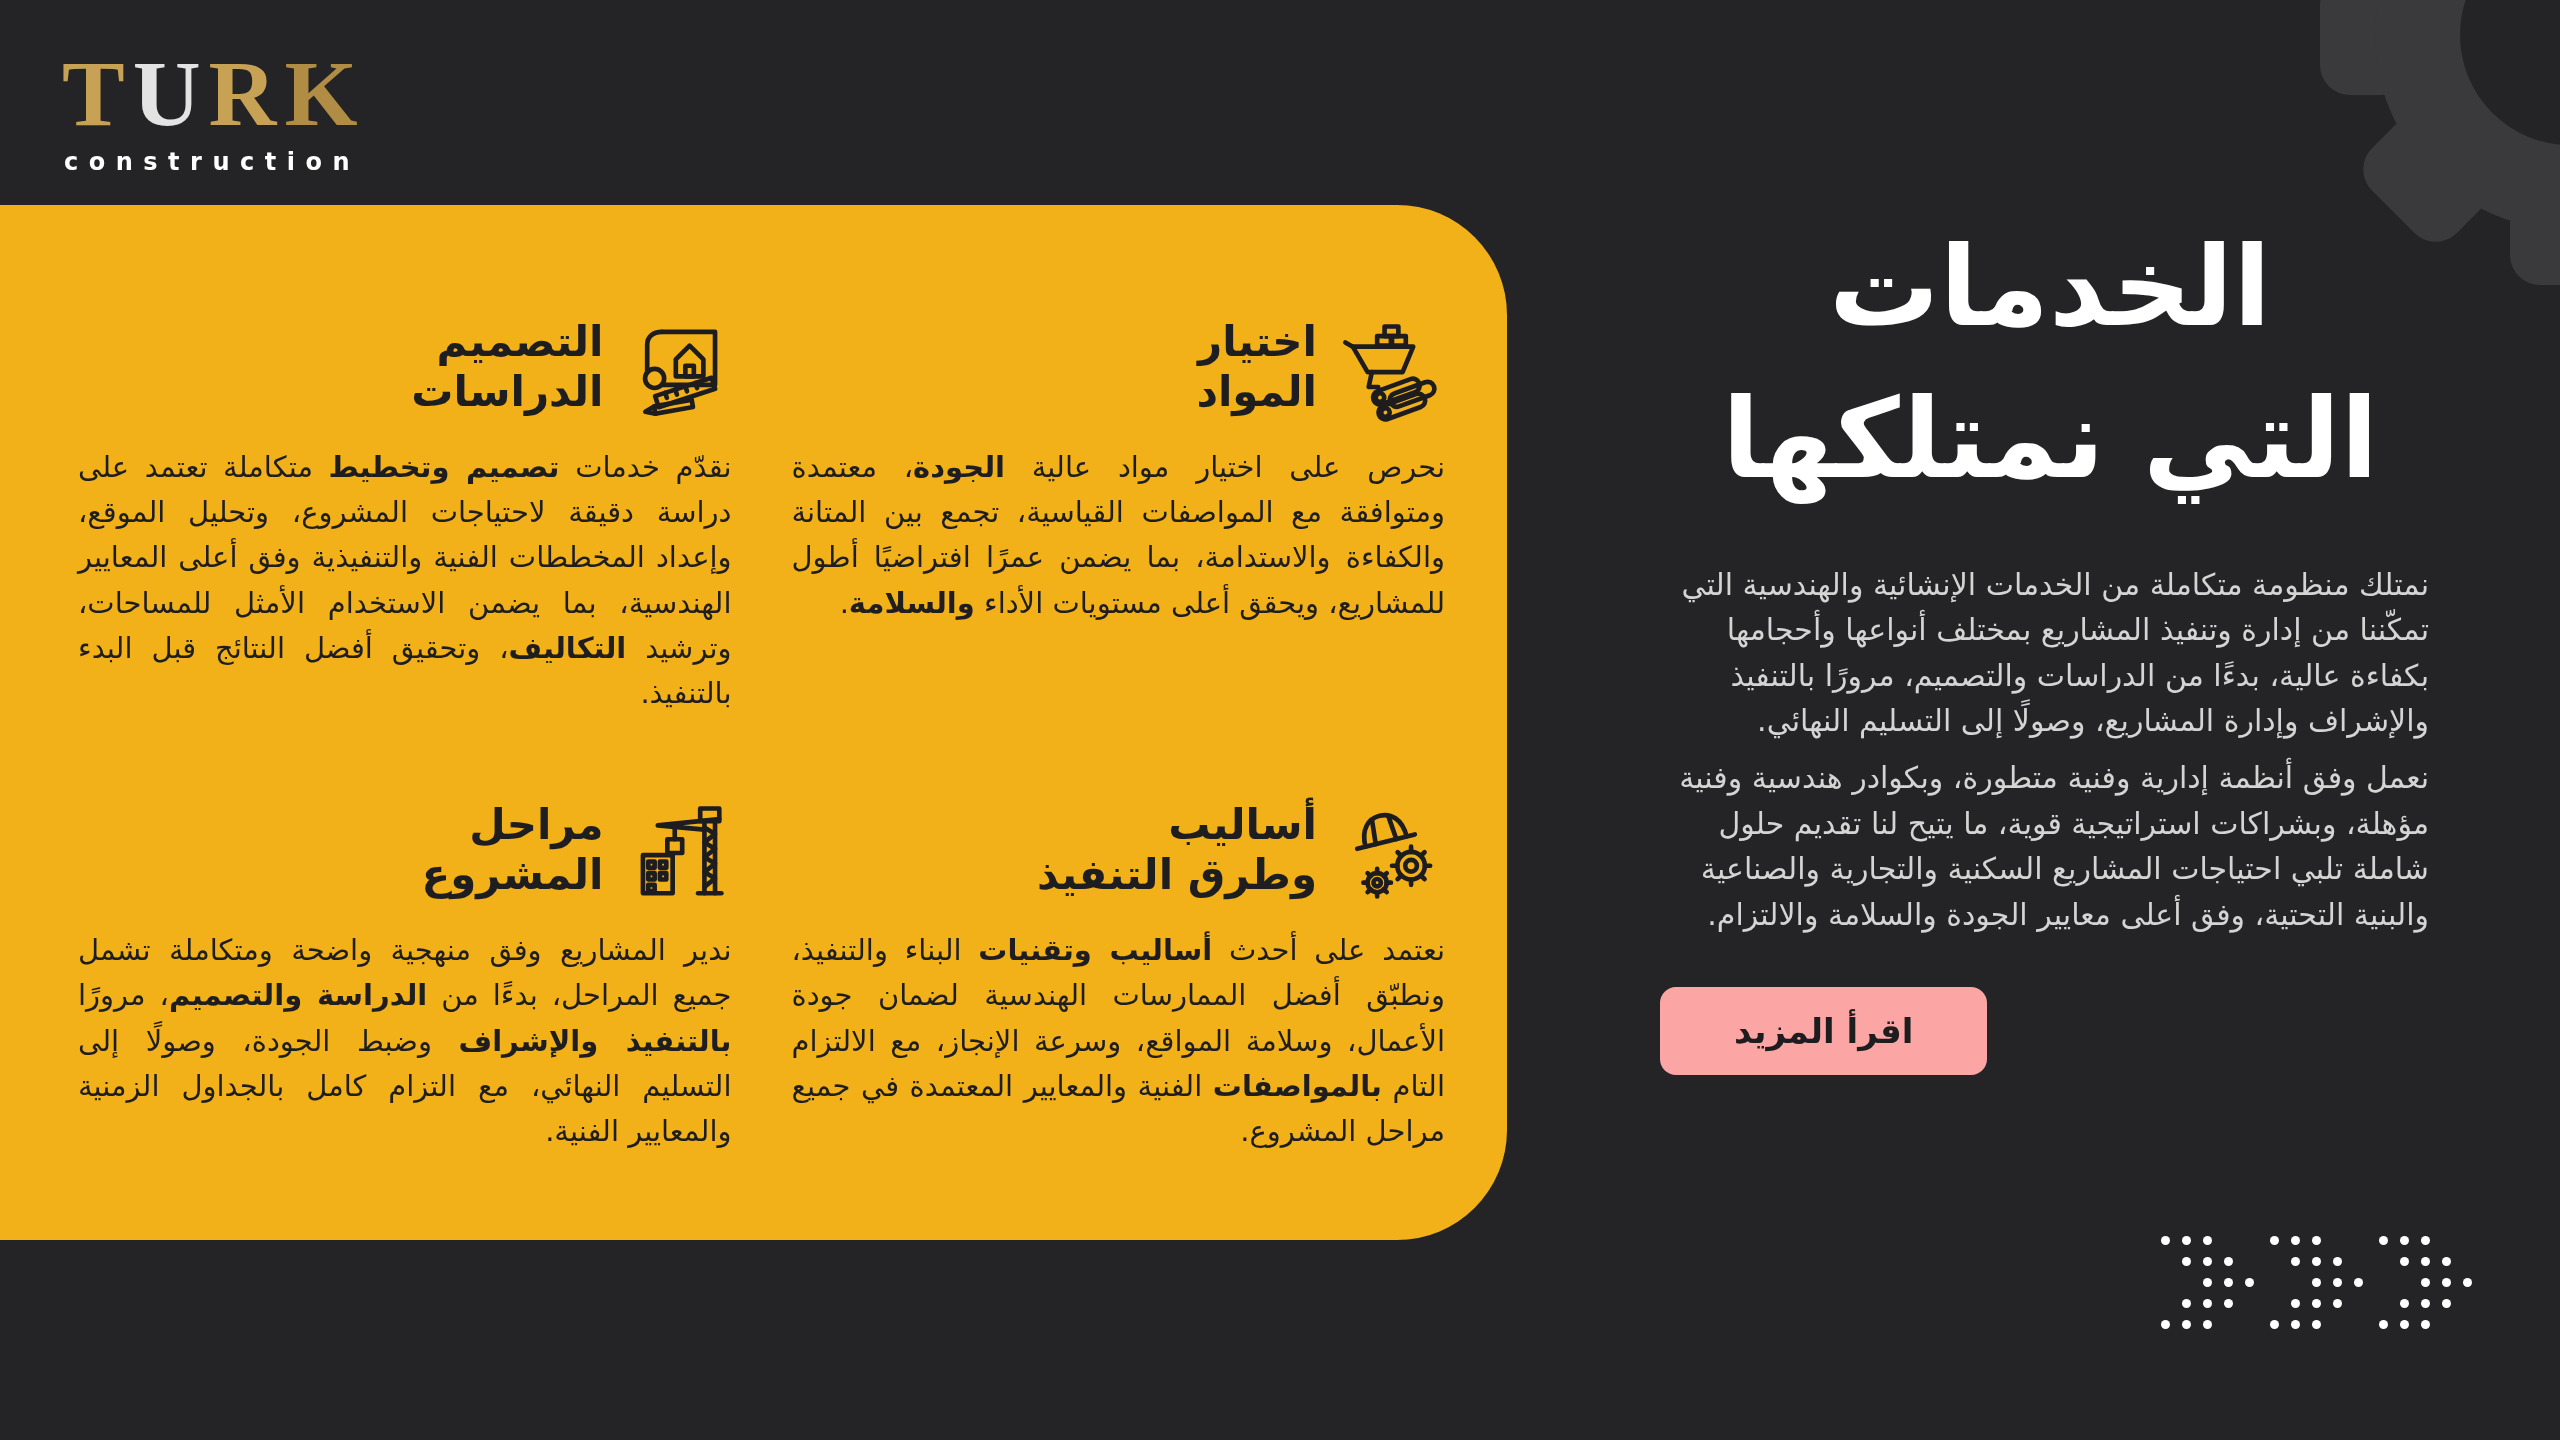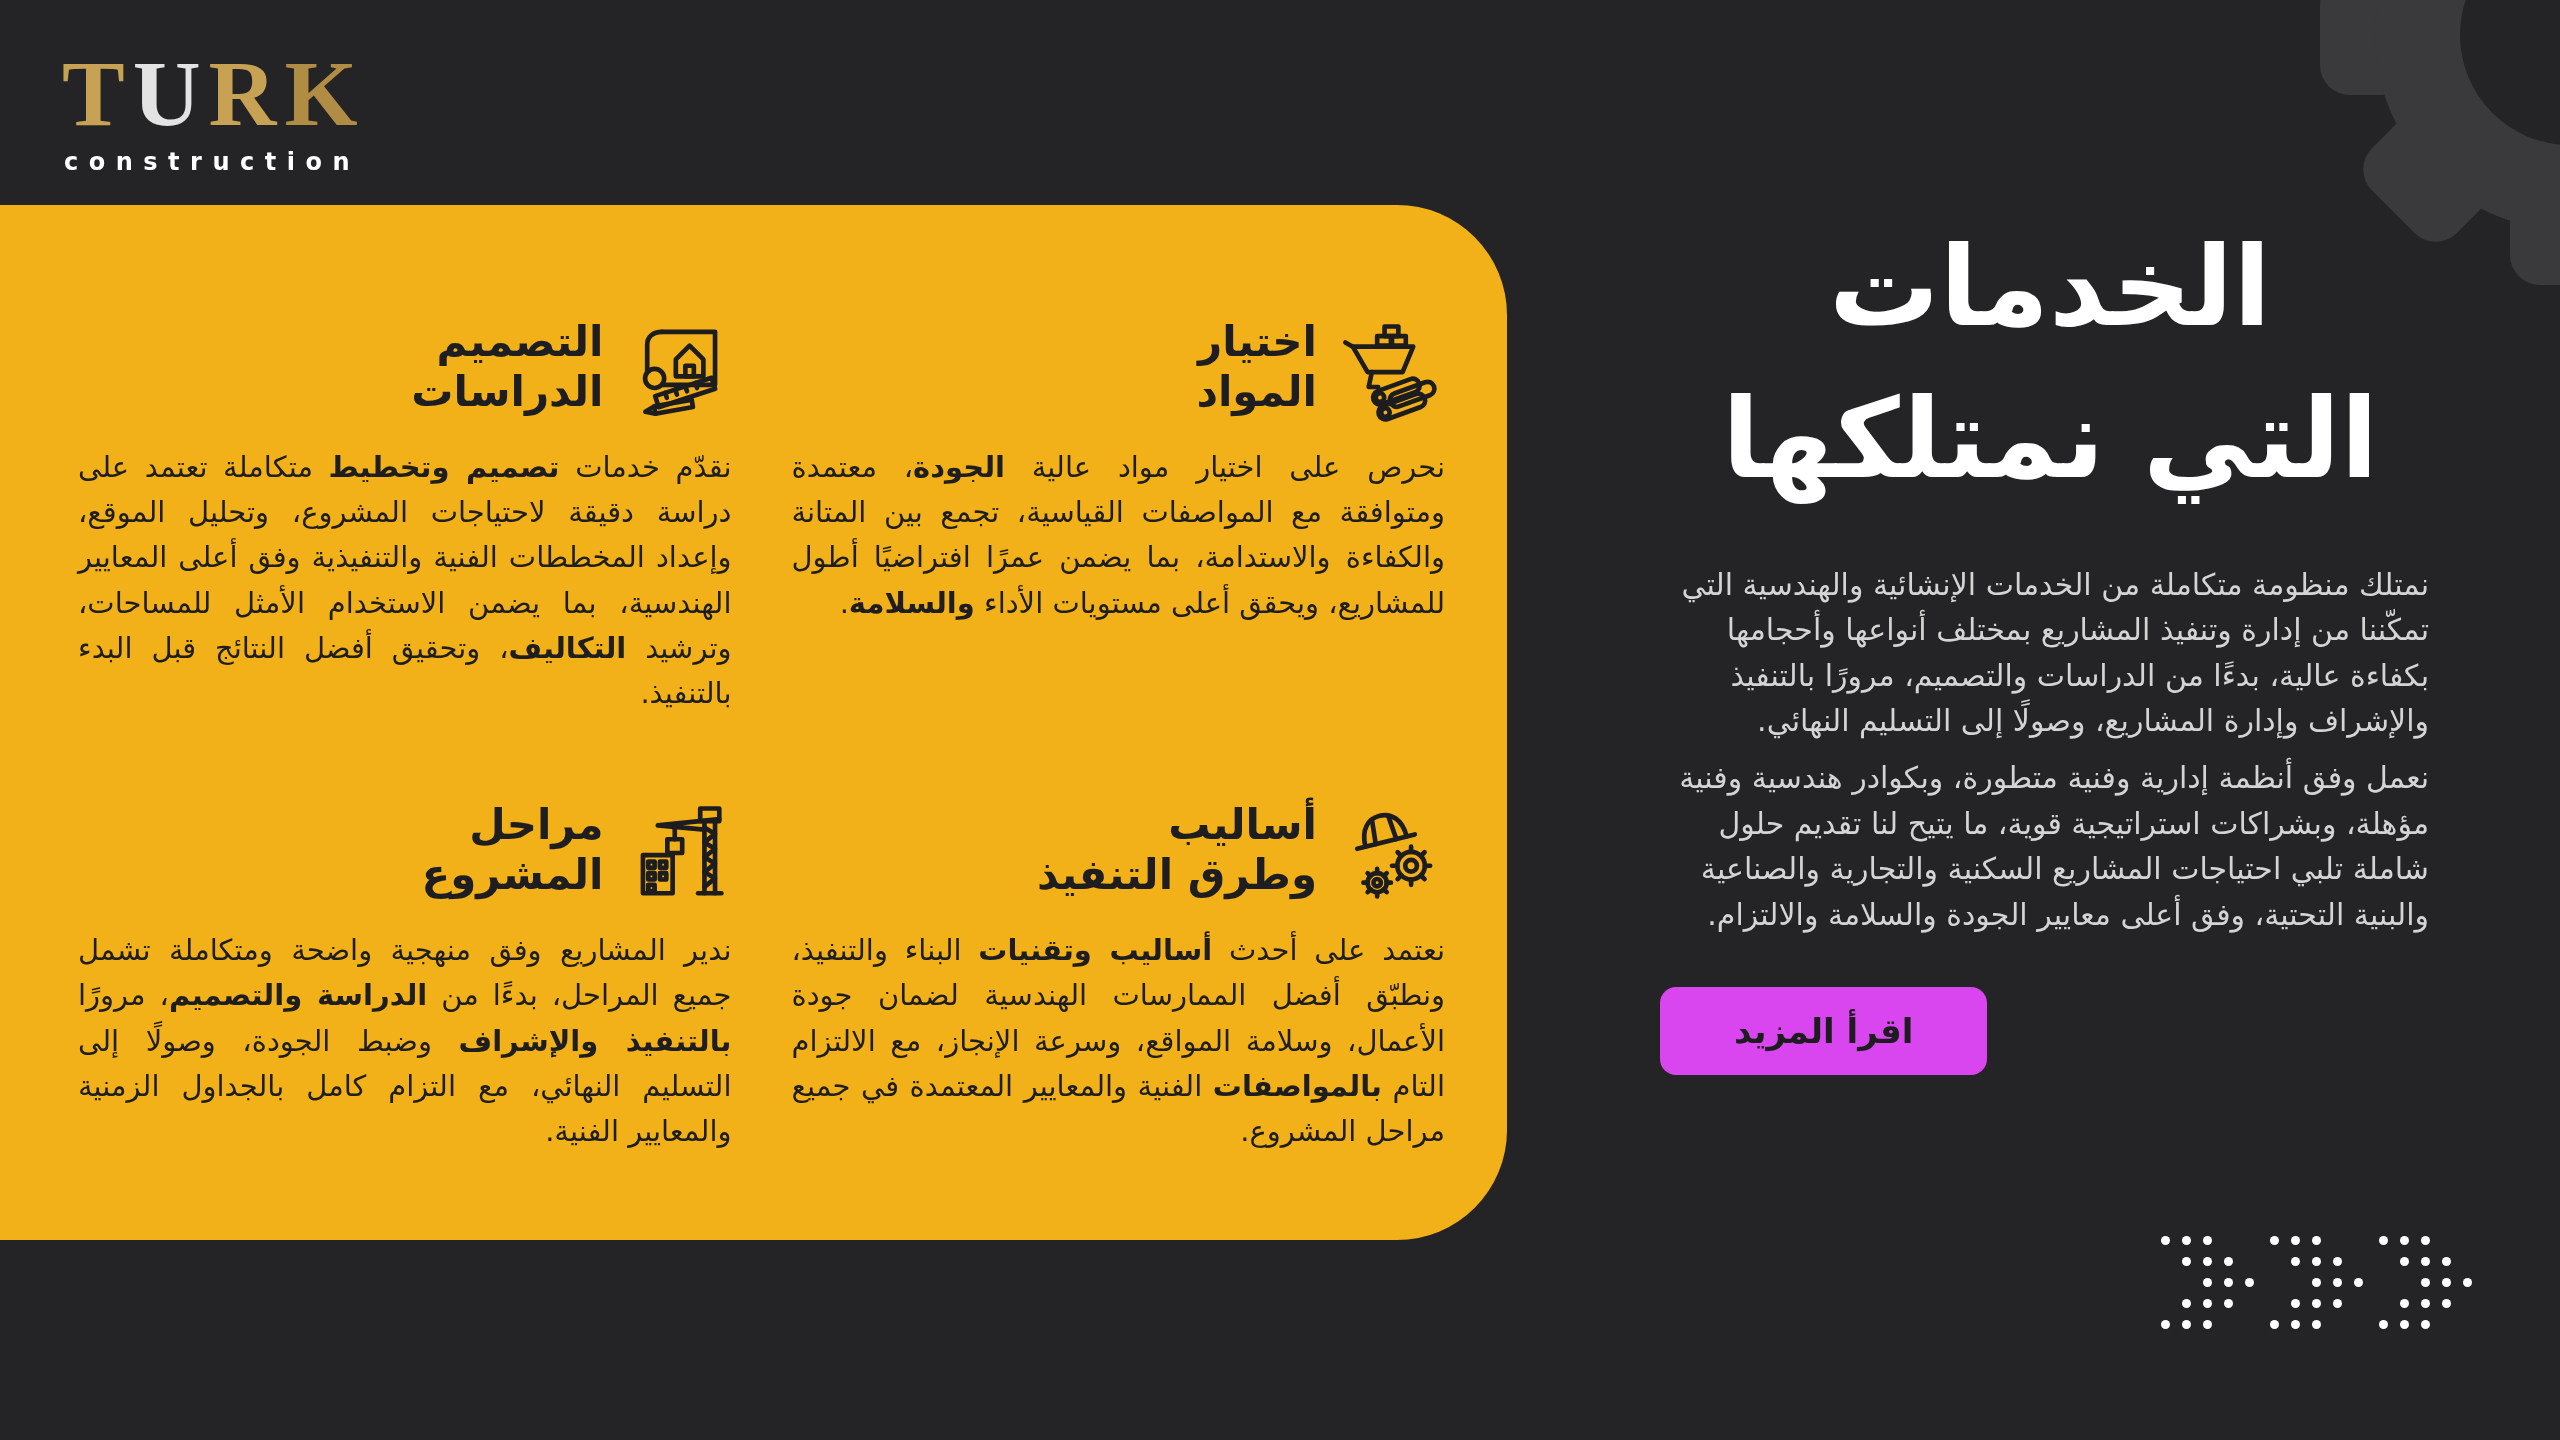--- a/index.html
+++ b/index.html
@@ -33,21 +33,21 @@
   .service-title{margin:0;font-size:42px;line-height:1.18;font-weight:800;color:#1E1E20;}
   .service-body{margin:22px 0 0 16px;font-size:29px;line-height:1.56;color:#1E1E20;
                 text-align:justify;text-align-last:right;}
   .seg-b{font-weight:800;}
 
   
   .hero{position:absolute;top:212px;right:120px;width:780px;direction:rtl;text-align:right;}
   .hero-title{margin:0 0 46px 0;color:#FFFFFF;font-size:110px;line-height:1.38;font-weight:800;text-align:center;}
   .hero-p{margin:11px;color:#D4D4D4;font-size:30px;line-height:1.52;}
   .hero-p + .hero-p{margin-top:2px;}
-  .read-more{display:block;margin:50px auto 0 0;background:#d946ef;color:#1D1D1F;border:none;
+  .read-more{display:block;margin:50px auto 0 0;background:#fca5a5;color:#1D1D1F;border:none;
              font-family:inherit;font-size:34px;font-weight:800;padding:24px 74px;
              border-radius:16px;cursor:pointer;}
 
   
   .dots{position:absolute;right:88px;top:1236px;display:flex;gap:16px;direction:ltr;}
   .dot-row{display:flex;gap:12px;margin-bottom:12px;}
   .dot{width:9px;height:9px;border-radius:50%;background:#FFFFFF;display:block;}
 
   
   .ink{stroke:#1D1D1F;stroke-width:4.4;fill:none;stroke-linecap:round;stroke-linejoin:round;}

